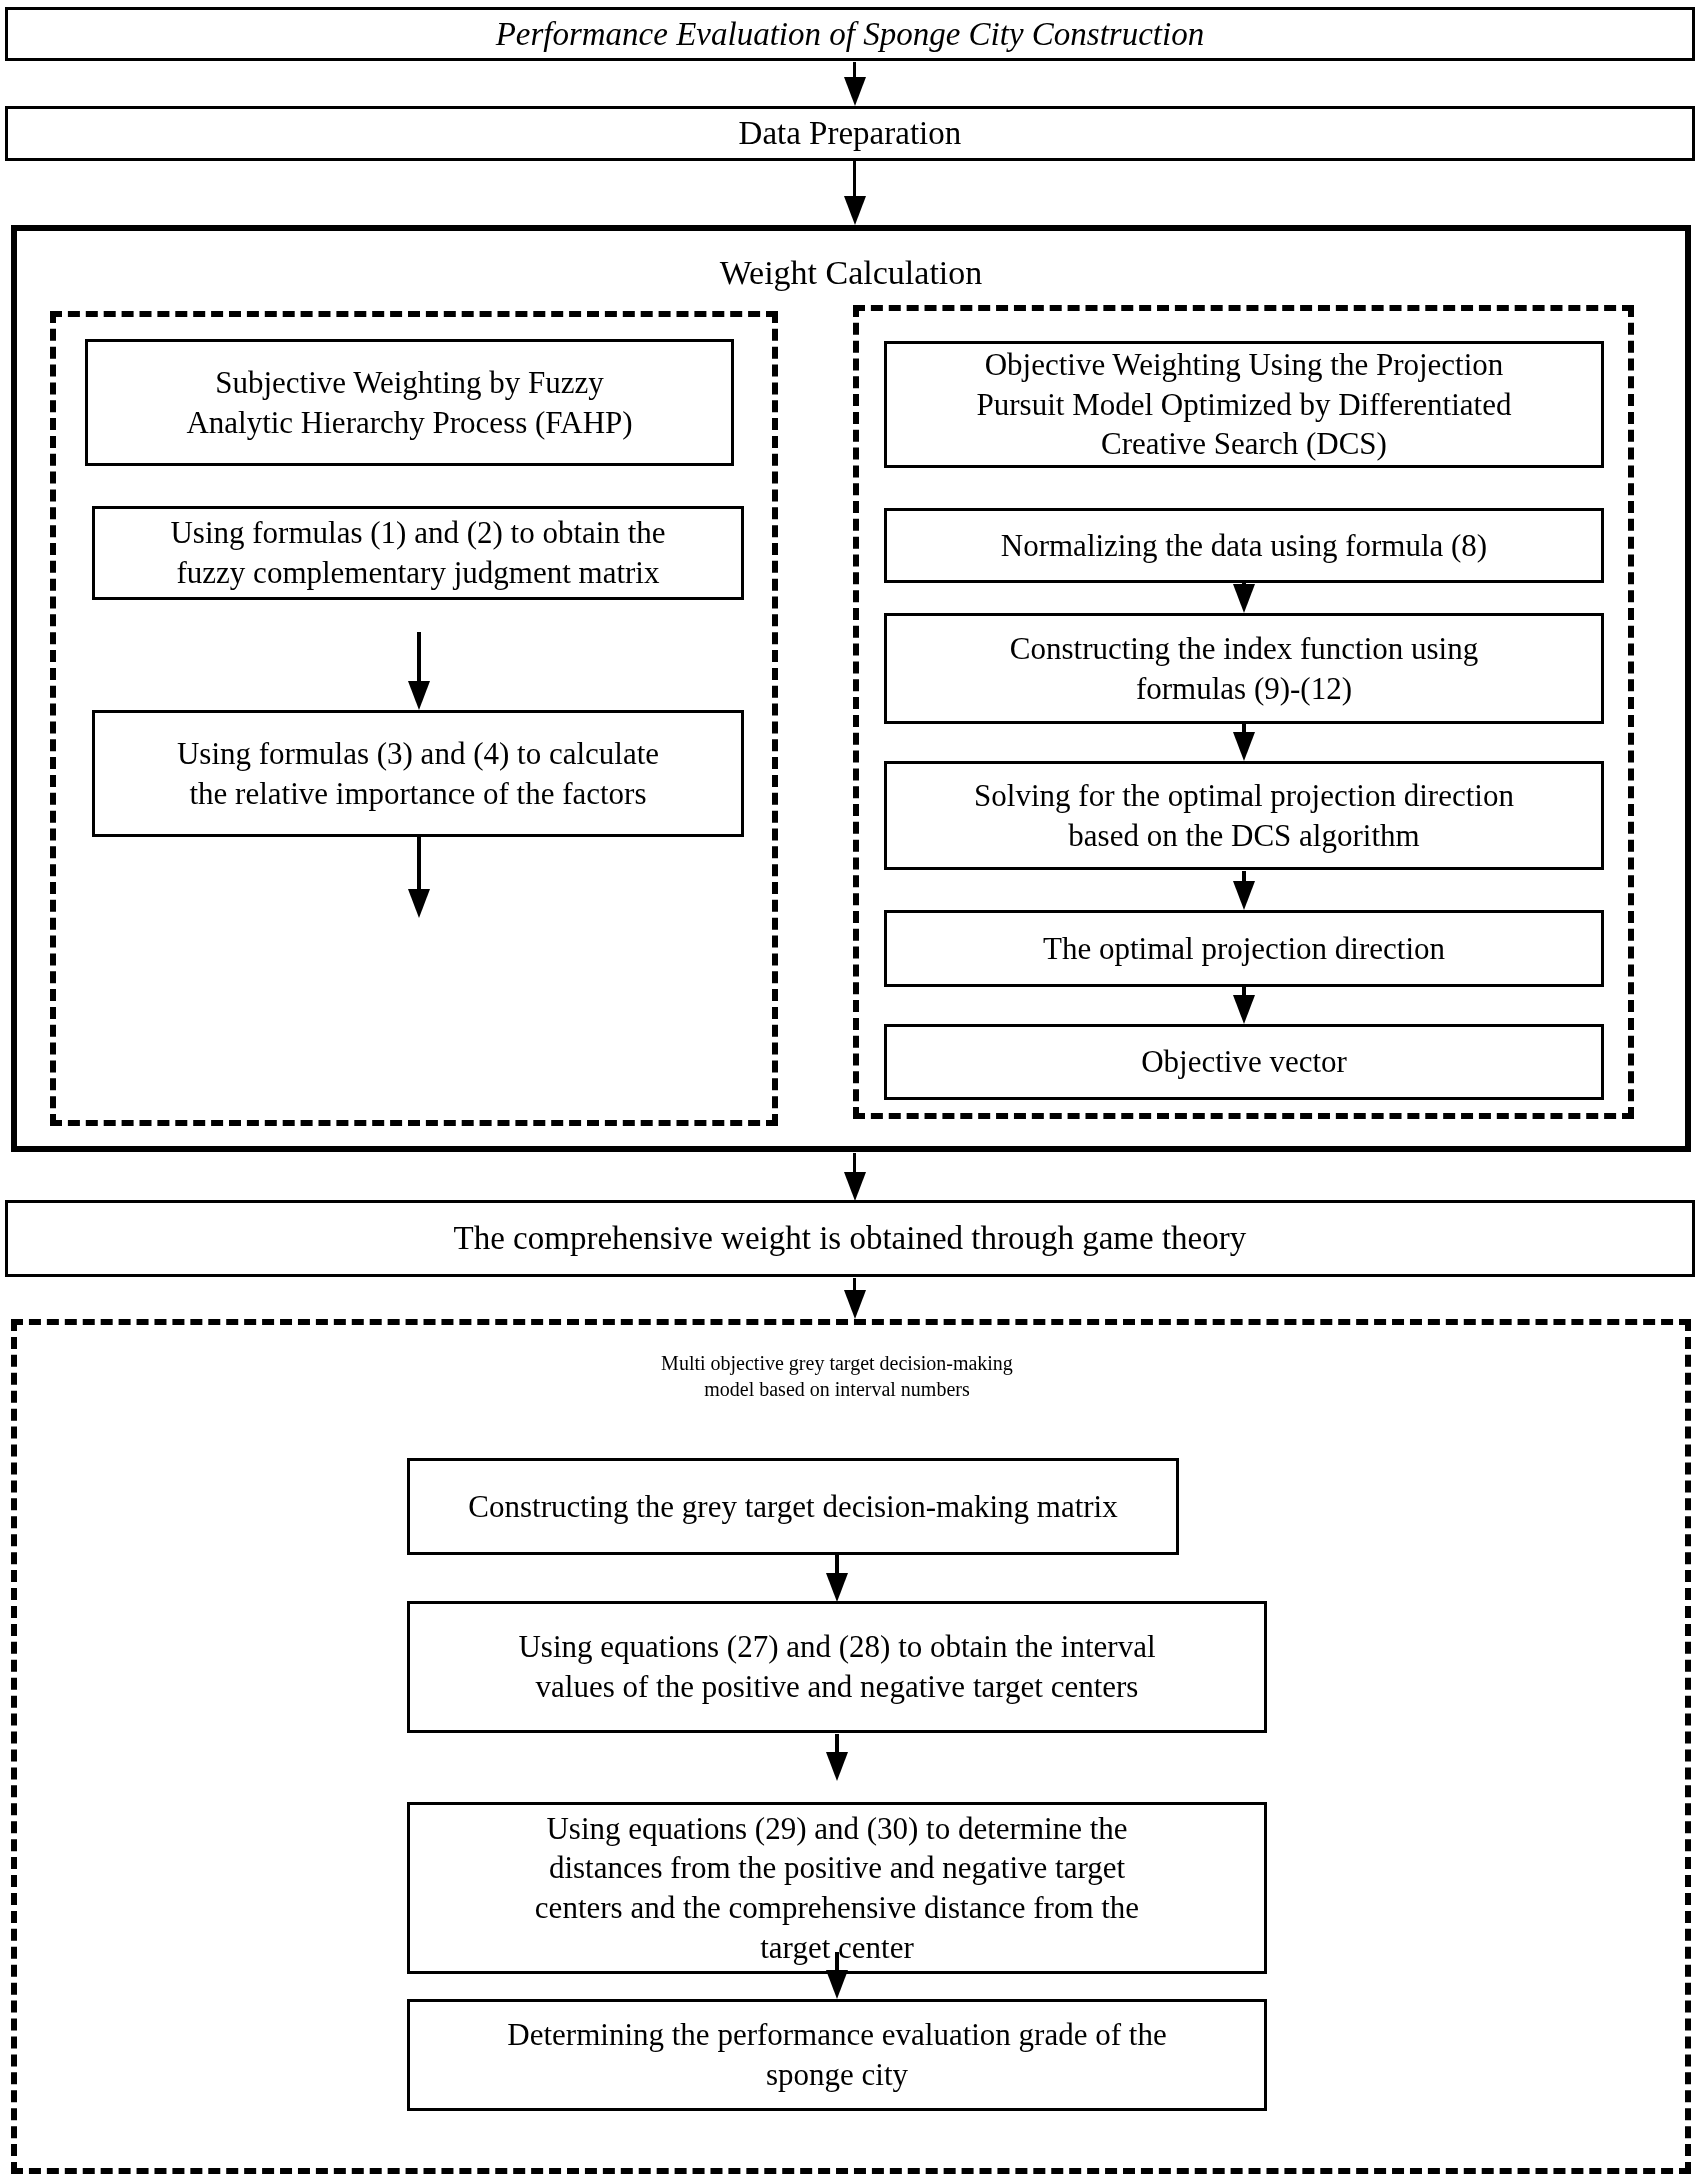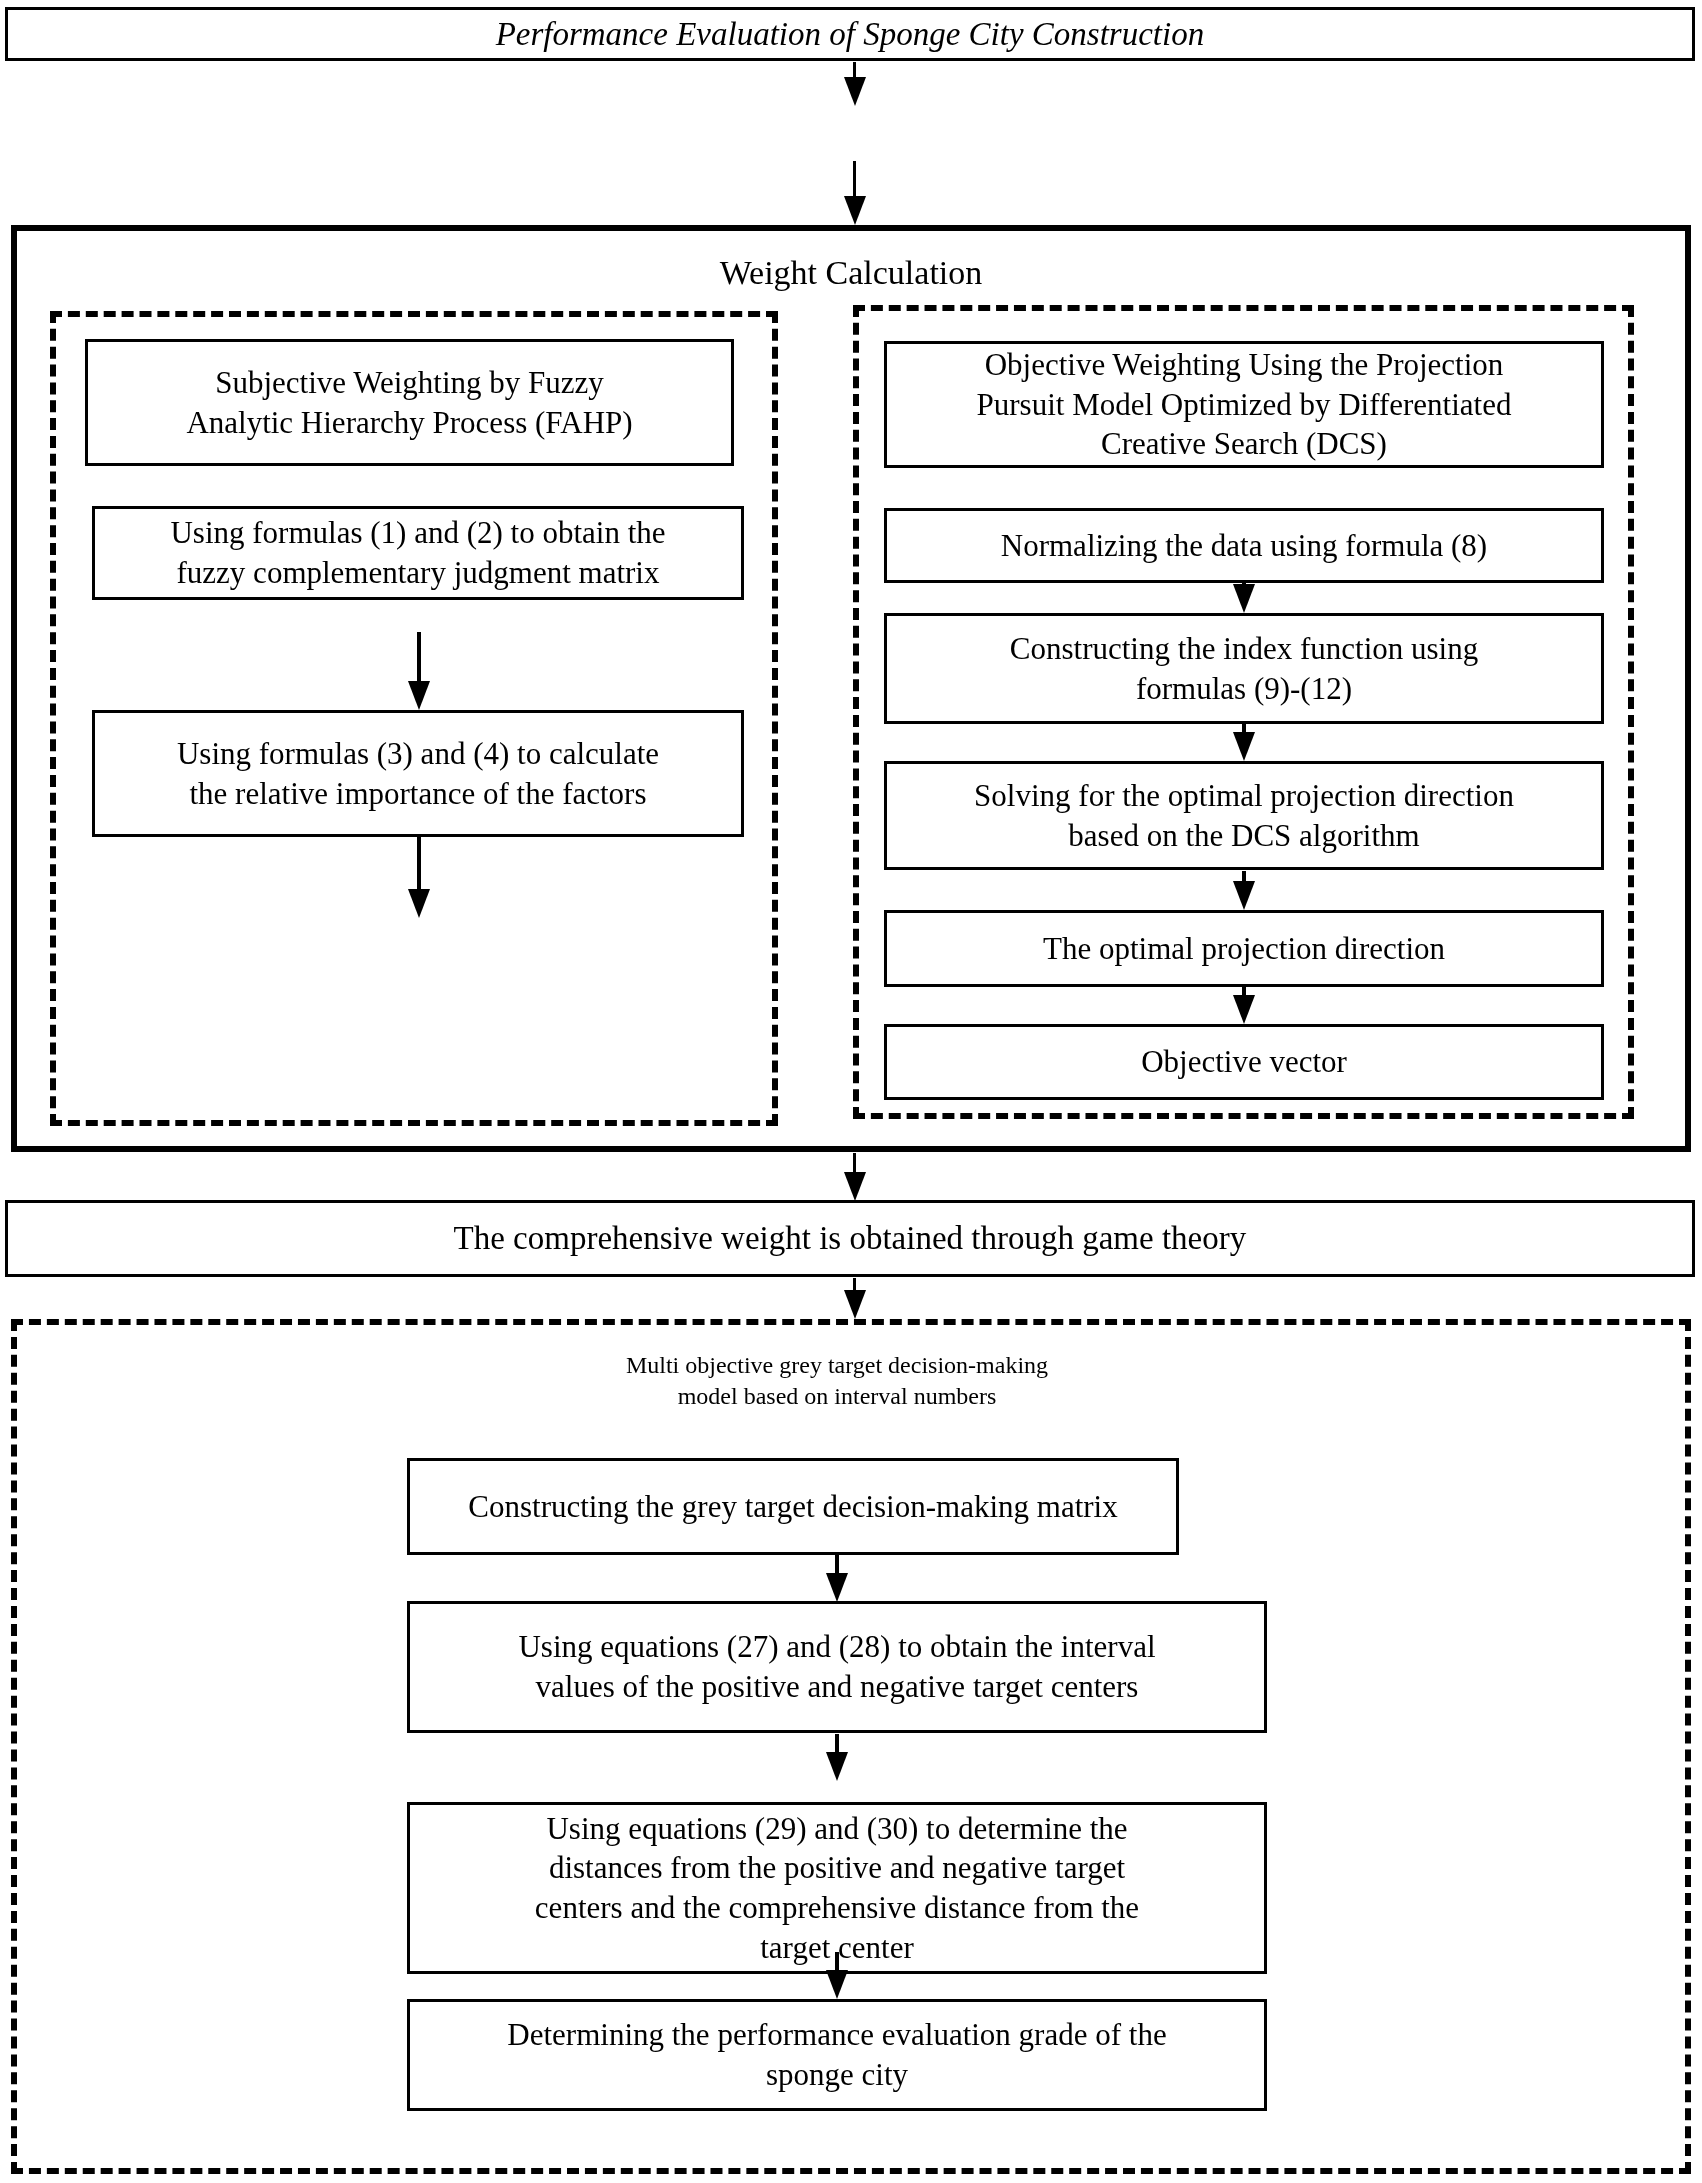--- a/index.html
+++ b/index.html
@@ -81,41 +81,42 @@
   #arr-r2         { left: 1232px; top: 724px; height: 37px; }
   #box-r3         { left: 884px; top: 761px; width: 720px; height: 109px; }
   #arr-r3         { left: 1232px; top: 871px; height: 39px; }
   #box-r4         { left: 884px; top: 910px; width: 720px; height: 77px; }
   #arr-r4         { left: 1232px; top: 986px; height: 38px; }
   #box-r5         { left: 884px; top: 1024px; width: 720px; height: 76px; }
   #arr-3          { left: 843px; top: 1153px; height: 48px; }
   #box-game       { left: 4.9px;    top: 1200px; width: 1690px; height: 77px; }
   #arr-4          { left: 843px; top: 1278px; height: 41px; }
   #bottom-dashed  { left: 11px;   top: 1319px; width: 1680px; height: 855px; }
-  #gt-title       { left: 407px;  top: 1350px; width: 860px; font-size: 24px; }
+  #gt-title       { left: 407px;  top: 1350px; width: 860px; font-size: 20px; }
   #box-g1         { left: 407px;  top: 1458px; width: 772px; height: 97px; }
   #arr-g1         { left: 825px; top: 1555px; height: 47px; }
   #box-g2         { left: 407px;  top: 1601px; width: 860px; height: 132px; }
   #arr-g2         { left: 825px; top: 1734px; height: 47px; }
   #box-g3         { left: 407px;  top: 1780px; width: 860px; height: 172px; margin-top: 22px; }
   #arr-g3         { left: 825px; top: 1952px; height: 47px; }
   #box-g4         { left: 407px;  top: 1999px; width: 860px; height: 112px; }
 </style>
 </head>
 <body>
 
 <div class="canvas">
 
   <div id="box-title" class="nbox fullw">Performance Evaluation of Sponge City Construction</div>
 
   <div id="arr-1" class="arr thin">
     <div class="shaft"></div>
     <div class="head"></div>
   </div>
 
+  <div id="box-dataprep" class="nbox fullw">Data Preparation</div>
 
   <div id="arr-2" class="arr thin">
     <div class="shaft"></div>
     <div class="head"></div>
   </div>
 
   <div id="big-box" class="container-solid"></div>
   <div id="wc-label" class="floating-label">Weight Calculation</div>
 
   <div id="left-dashed" class="container-dashed"></div>

